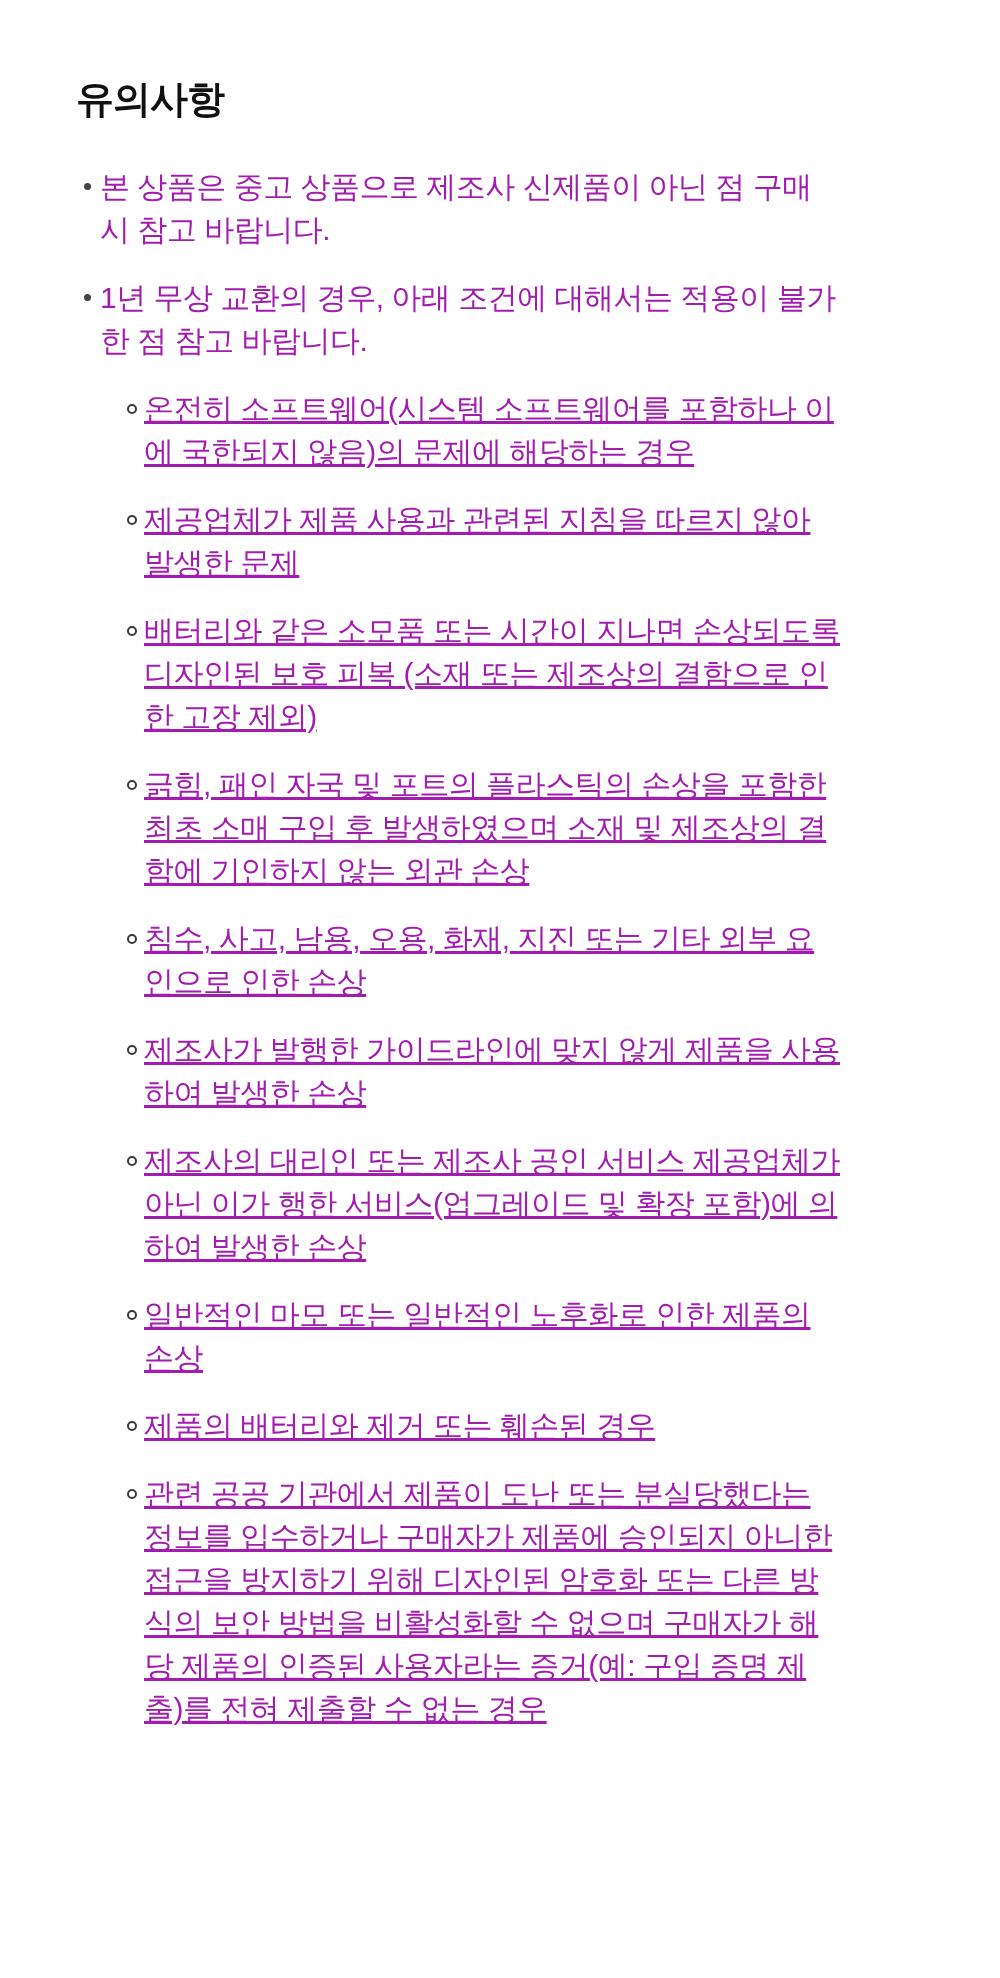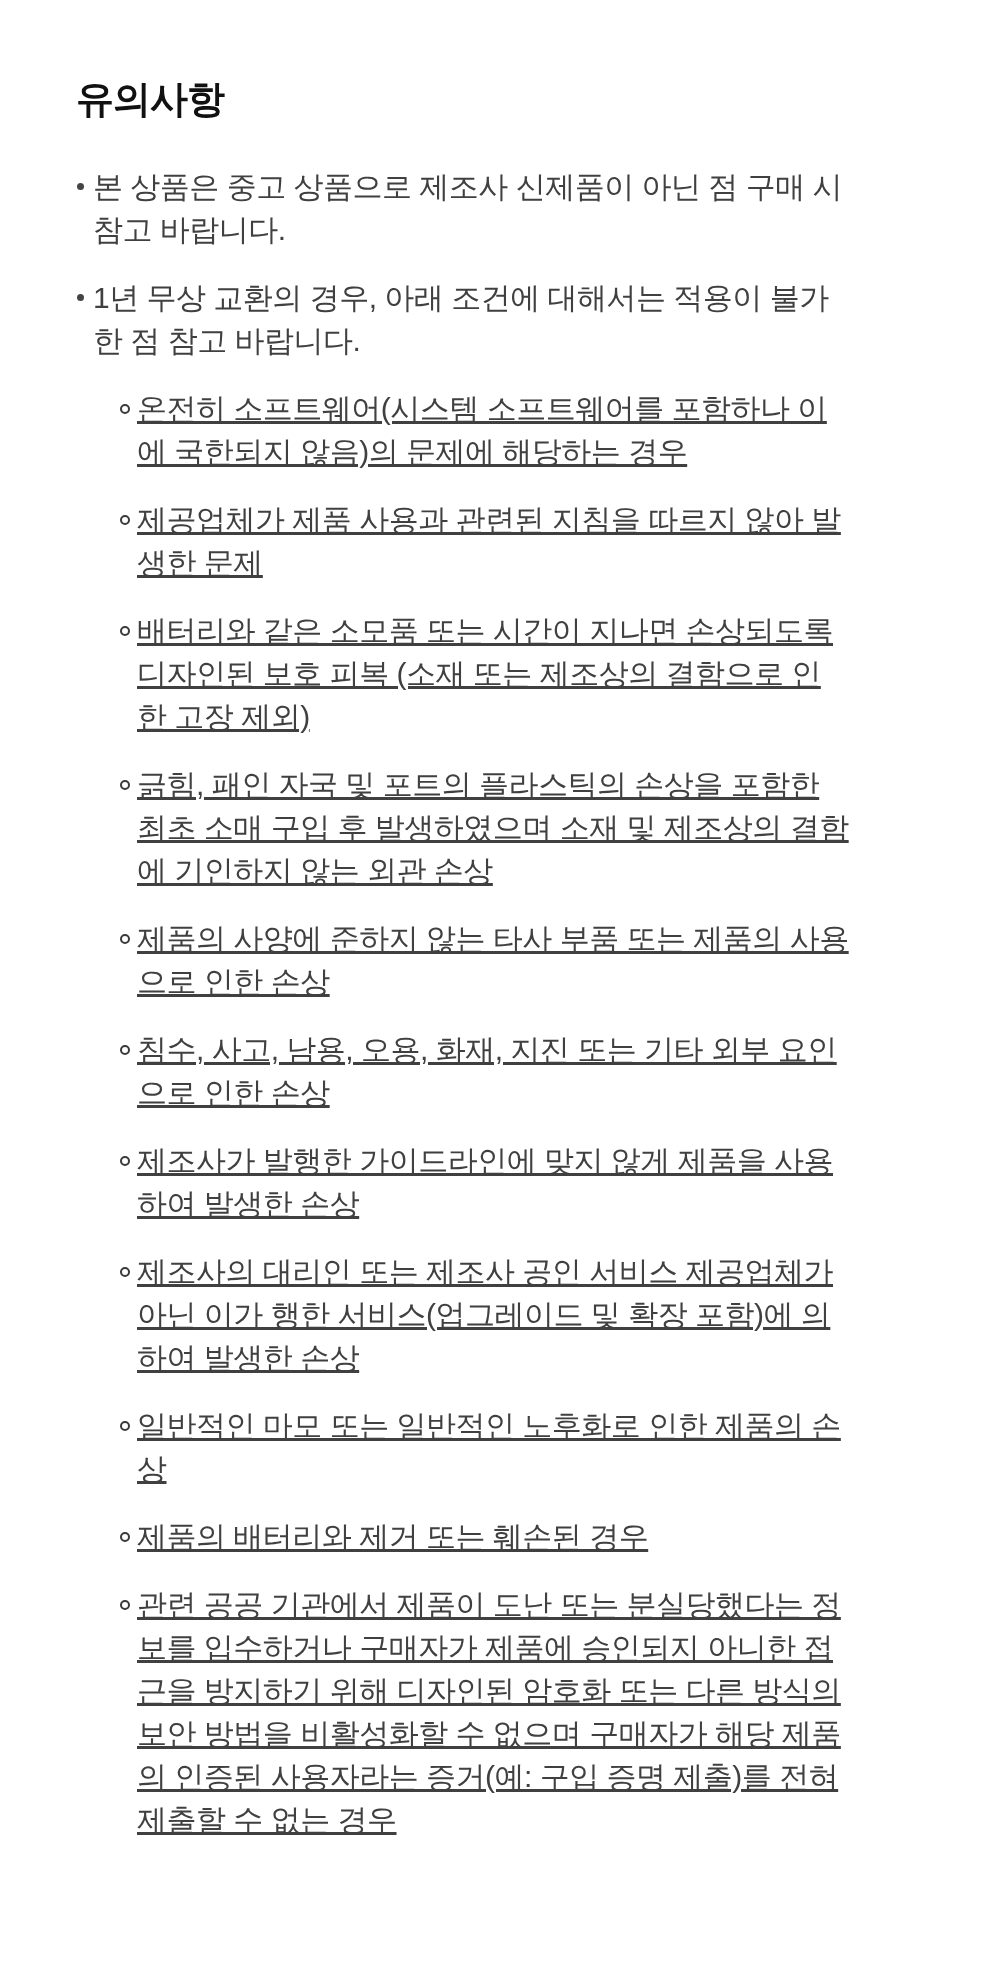--- a/index.html
+++ b/index.html
@@ -21,26 +21,26 @@
   .section-title {
     margin: 0 0 44px 0;
     font-size: 38px;
     line-height: 43px;
     font-weight: 700;
     color: #111111;
     letter-spacing: -1px;
   }
   .notes {
     list-style: none;
-    margin: 0;
+    margin: 7px;
     padding: 0;
     font-size: 30px;
     line-height: 43px;
     letter-spacing: -0.5px;
-    color: #404040;
+    color: #a21caf;
     word-break: break-all;
   }
   .note {
     position: relative;
     padding-left: 17px;
   }
   .note + .note { margin-top: 25px; }
   .dot-bullet {
     position: absolute;
     left: 1px;
@@ -104,24 +104,20 @@
         <li class="sub-note">
           <span class="ring-bullet"></span>
           <span>배터리와 같은 소모품 또는 시간이 지나면 손상되도록 디자인된 보호 피복 (소재 또는 제조상의 결함으로 인한 고장 제외)</span>
         </li>
         <li class="sub-note">
           <span class="ring-bullet"></span>
           <span>긁힘, 패인 자국 및 포트의 플라스틱의 손상을 포함한 최초 소매 구입 후 발생하였으며 소재 및 제조상의 결함에 기인하지 않는 외관 손상</span>
         </li>
         <li class="sub-note">
           <span class="ring-bullet"></span>
-          <span>제품의 사양에 준하지 않는 타사 부품 또는 제품의 사용으로 인한 손상</span>
-        </li>
-        <li class="sub-note">
-          <span class="ring-bullet"></span>
           <span>침수, 사고, 남용, 오용, 화재, 지진 또는 기타 외부 요인으로 인한 손상</span>
         </li>
         <li class="sub-note">
           <span class="ring-bullet"></span>
           <span>제조사가 발행한 가이드라인에 맞지 않게 제품을 사용하여 발생한 손상</span>
         </li>
         <li class="sub-note">
           <span class="ring-bullet"></span>
           <span>제조사의 대리인 또는 제조사 공인 서비스 제공업체가 아닌 이가 행한 서비스(업그레이드 및 확장 포함)에 의하여 발생한 손상</span>
         </li>

